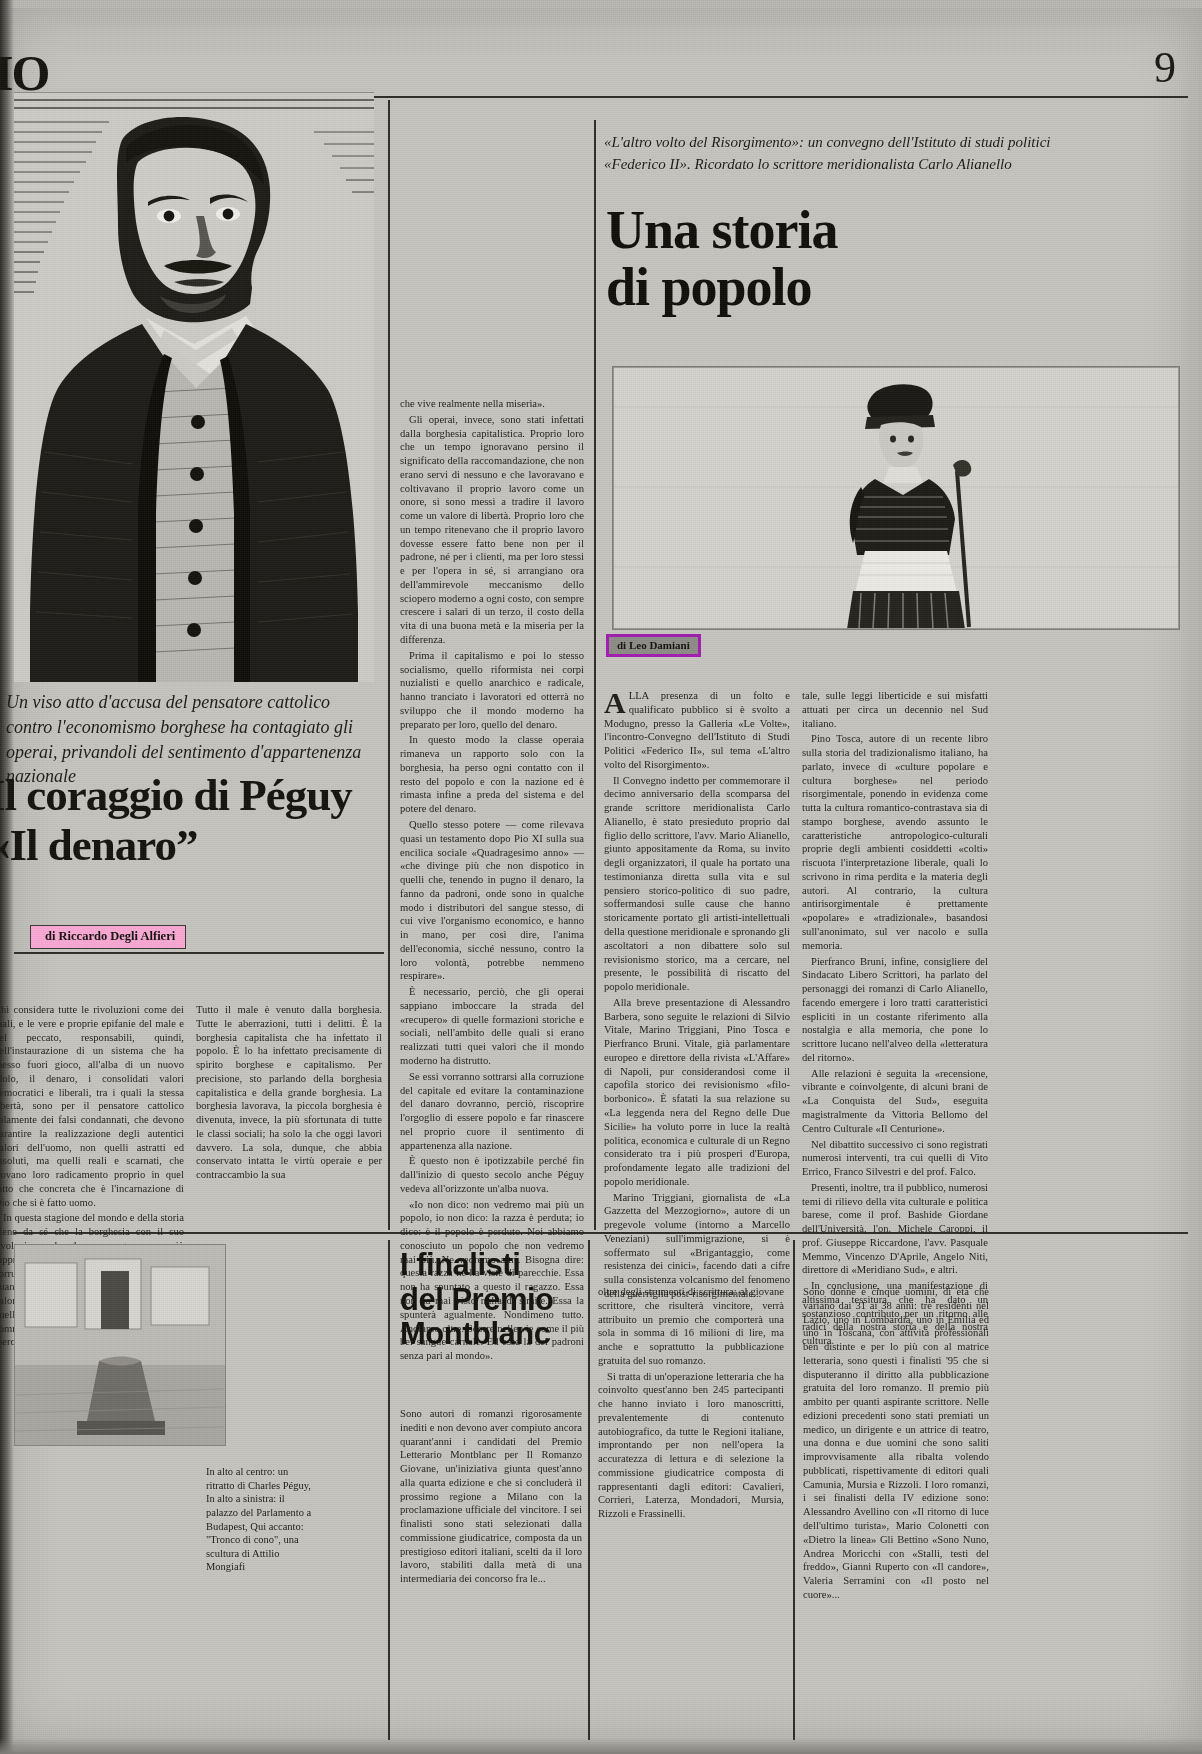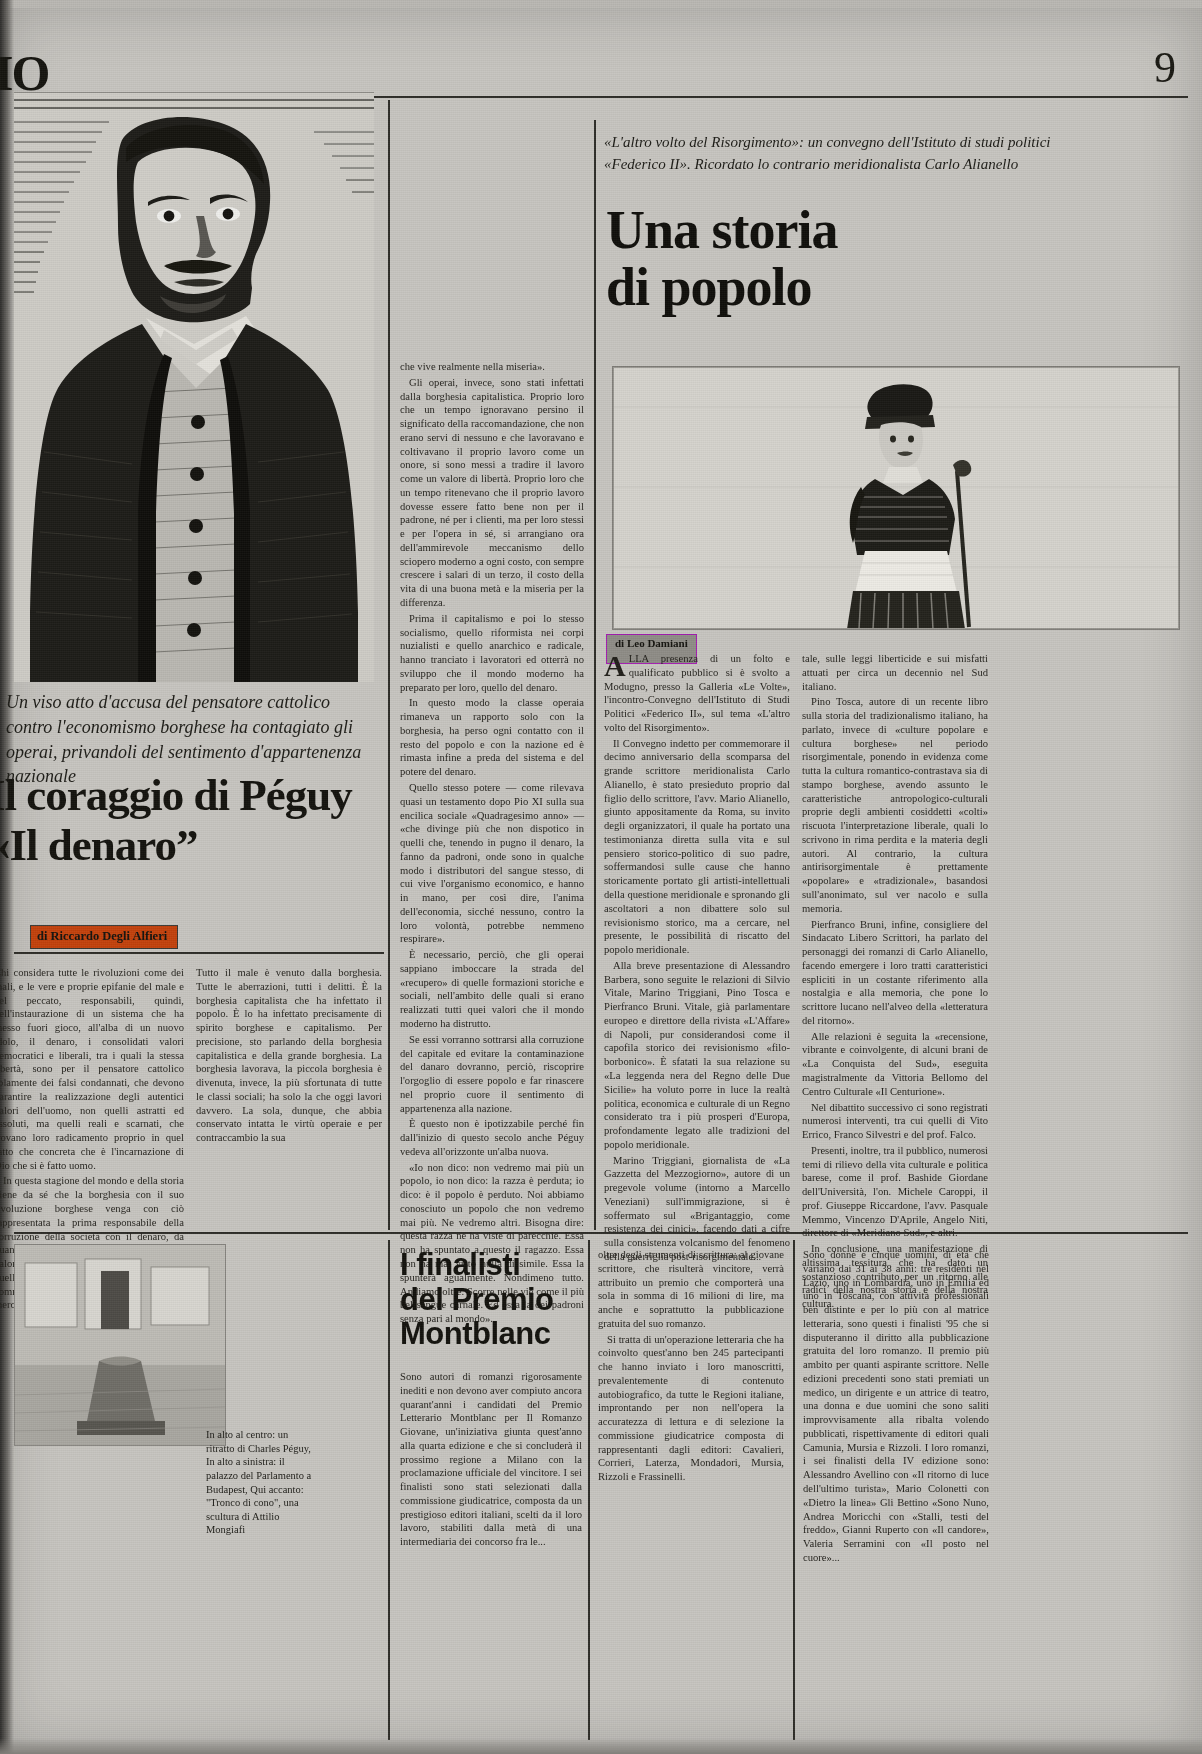--- a/index.html
+++ b/index.html
@@ -106,22 +106,22 @@
     font-family: "Liberation Serif", serif;
     font-weight: bold;
     font-size: 45px;
     line-height: 1.12;
     color: #14130e;
     letter-spacing: -1px;
   }
   .byline-box {
     position: absolute;
     left: 30px; top: 925px;
-    padding: 3px 10px 4px 6px;
-    background: #c2410c;
+    padding: 3px 10px 4px 14px;
+    background: #f9a8d4;
     border: 1px solid #3a3934;
     font-family: "Liberation Serif", serif;
     font-weight: bold;
     font-size: 12.5px;
     color: #14130e;
   }
   
   .col {
     position: absolute;
     font-family: "Liberation Serif", serif;
@@ -129,20 +129,21 @@
     line-height: 1.3;
     text-align: justify;
     color: #211f1a;
     hyphens: auto;
     -webkit-hyphens: auto;
   }
   .col p { margin: 0 0 2px 0; text-indent: 9px; }
   .col p.noind { text-indent: 0; }
   .blur {
     filter: blur(0.35px);
+    margin-top: 37px;
   }
 
   
   .kicker {
     position: absolute;
     font-family: "Liberation Serif", serif;
     font-style: italic;
     font-size: 15px;
     line-height: 1.45;
     color: #1c1b16;
@@ -158,23 +159,23 @@
   }
   .photo-main {
     position: absolute;
     background: #d2d0ca;
     overflow: hidden;
     border: 1px solid #7e7c77;
   }
   .photo-main svg { position: absolute; left: 0; top: 0; }
   .byline-box2 {
     position: absolute;
-    padding: 2px 8px 14px 8px;
+    padding: 2px 8px 3px 8px;
     background: #8e8c86;
-    border: 1px solid #a21caf;
+    border: 3px solid #a21caf;
     font-family: "Liberation Serif", serif;
     font-weight: bold;
     font-size: 11px;
     color: #14130e;
   }
   .dropcap::first-letter {
     font-family: "Liberation Serif", serif;
     font-weight: bold;
     font-size: 30px;
     line-height: 24px;
@@ -354,21 +355,21 @@
 
   <div class="col blur" style="left:-6px; top:966px; width:190px;">
     <p class="noind">Chi considera tutte le rivoluzioni come dei mali, e le vere e proprie epifanie del male e del peccato, responsabili, quindi, dell'instaurazione di un sistema che ha messo fuori gioco, all'alba di un nuovo idolo, il denaro, i consolidati valori democratici e liberali, tra i quali la stessa libertà, sono per il pensatore cattolico solamente dei falsi condannati, che devono garantire la realizzazione degli autentici valori dell'uomo, non quelli astratti ed assoluti, ma quelli reali e scarnati, che trovano loro radicamento proprio in quel fatto che concreta che è l'incarnazione di Dio che si è fatto uomo.</p>
     <p>In questa stagione del mondo e della storia viene da sé che la borghesia con il suo rivoluzione borghese venga con ciò rappresentata la prima responsabile della corruzione della società con il denaro, da quando il capitalismo ha mortificato il valore d'uso del lavoro, per esaltare ne quello di scambio; il lavoro umano è stato commerciato e valutato come qualsiasi altra merce, anche la più vile.</p>
   </div>
   <div class="col blur" style="left:196px; top:966px; width:186px;">
     <p class="noind">Tutto il male è venuto dalla borghesia. Tutte le aberrazioni, tutti i delitti. È la borghesia capitalista che ha infettato il popolo. È lo ha infettato precisamente di spirito borghese e capitalismo. Per precisione, sto parlando della borghesia capitalistica e della grande borghesia. La borghesia lavorava, la piccola borghesia è divenuta, invece, la più sfortunata di tutte le classi sociali; ha solo la che oggi lavori davvero. La sola, dunque, che abbia conservato intatta le virtù operaie e per contraccambio la sua</p>
     <p></p>
   </div>
 
-  <div class="kicker" style="left:604px; top:132px; width:450px;">«L'altro volto del Risorgimento»: un convegno dell'Istituto di studi politici «Federico II». Ricordato lo contrario meridionalista Carlo Alianello</div>
+  <div class="kicker" style="left:604px; top:132px; width:450px;">«L'altro volto del Risorgimento»: un convegno dell'Istituto di studi politici «Federico II». Ricordato lo scrittore meridionalista Carlo Alianello</div>
   <div class="headline-main" style="left:606px; top:202px; width:470px;">
     <div>Una storia</div>
     <div>di popolo</div>
   </div>
 
   <div class="photo-main" style="left:612px; top:366px; width:566px; height:262px;">
     <svg width="566" height="262" viewBox="0 0 566 262" aria-hidden="true">
       <rect width="566" height="262" fill="#d4d2cc"></rect>
       <g opacity=".35" stroke="#b4b2ac" stroke-width="1">
         <line x1="0" y1="40" x2="566" y2="40"></line>

